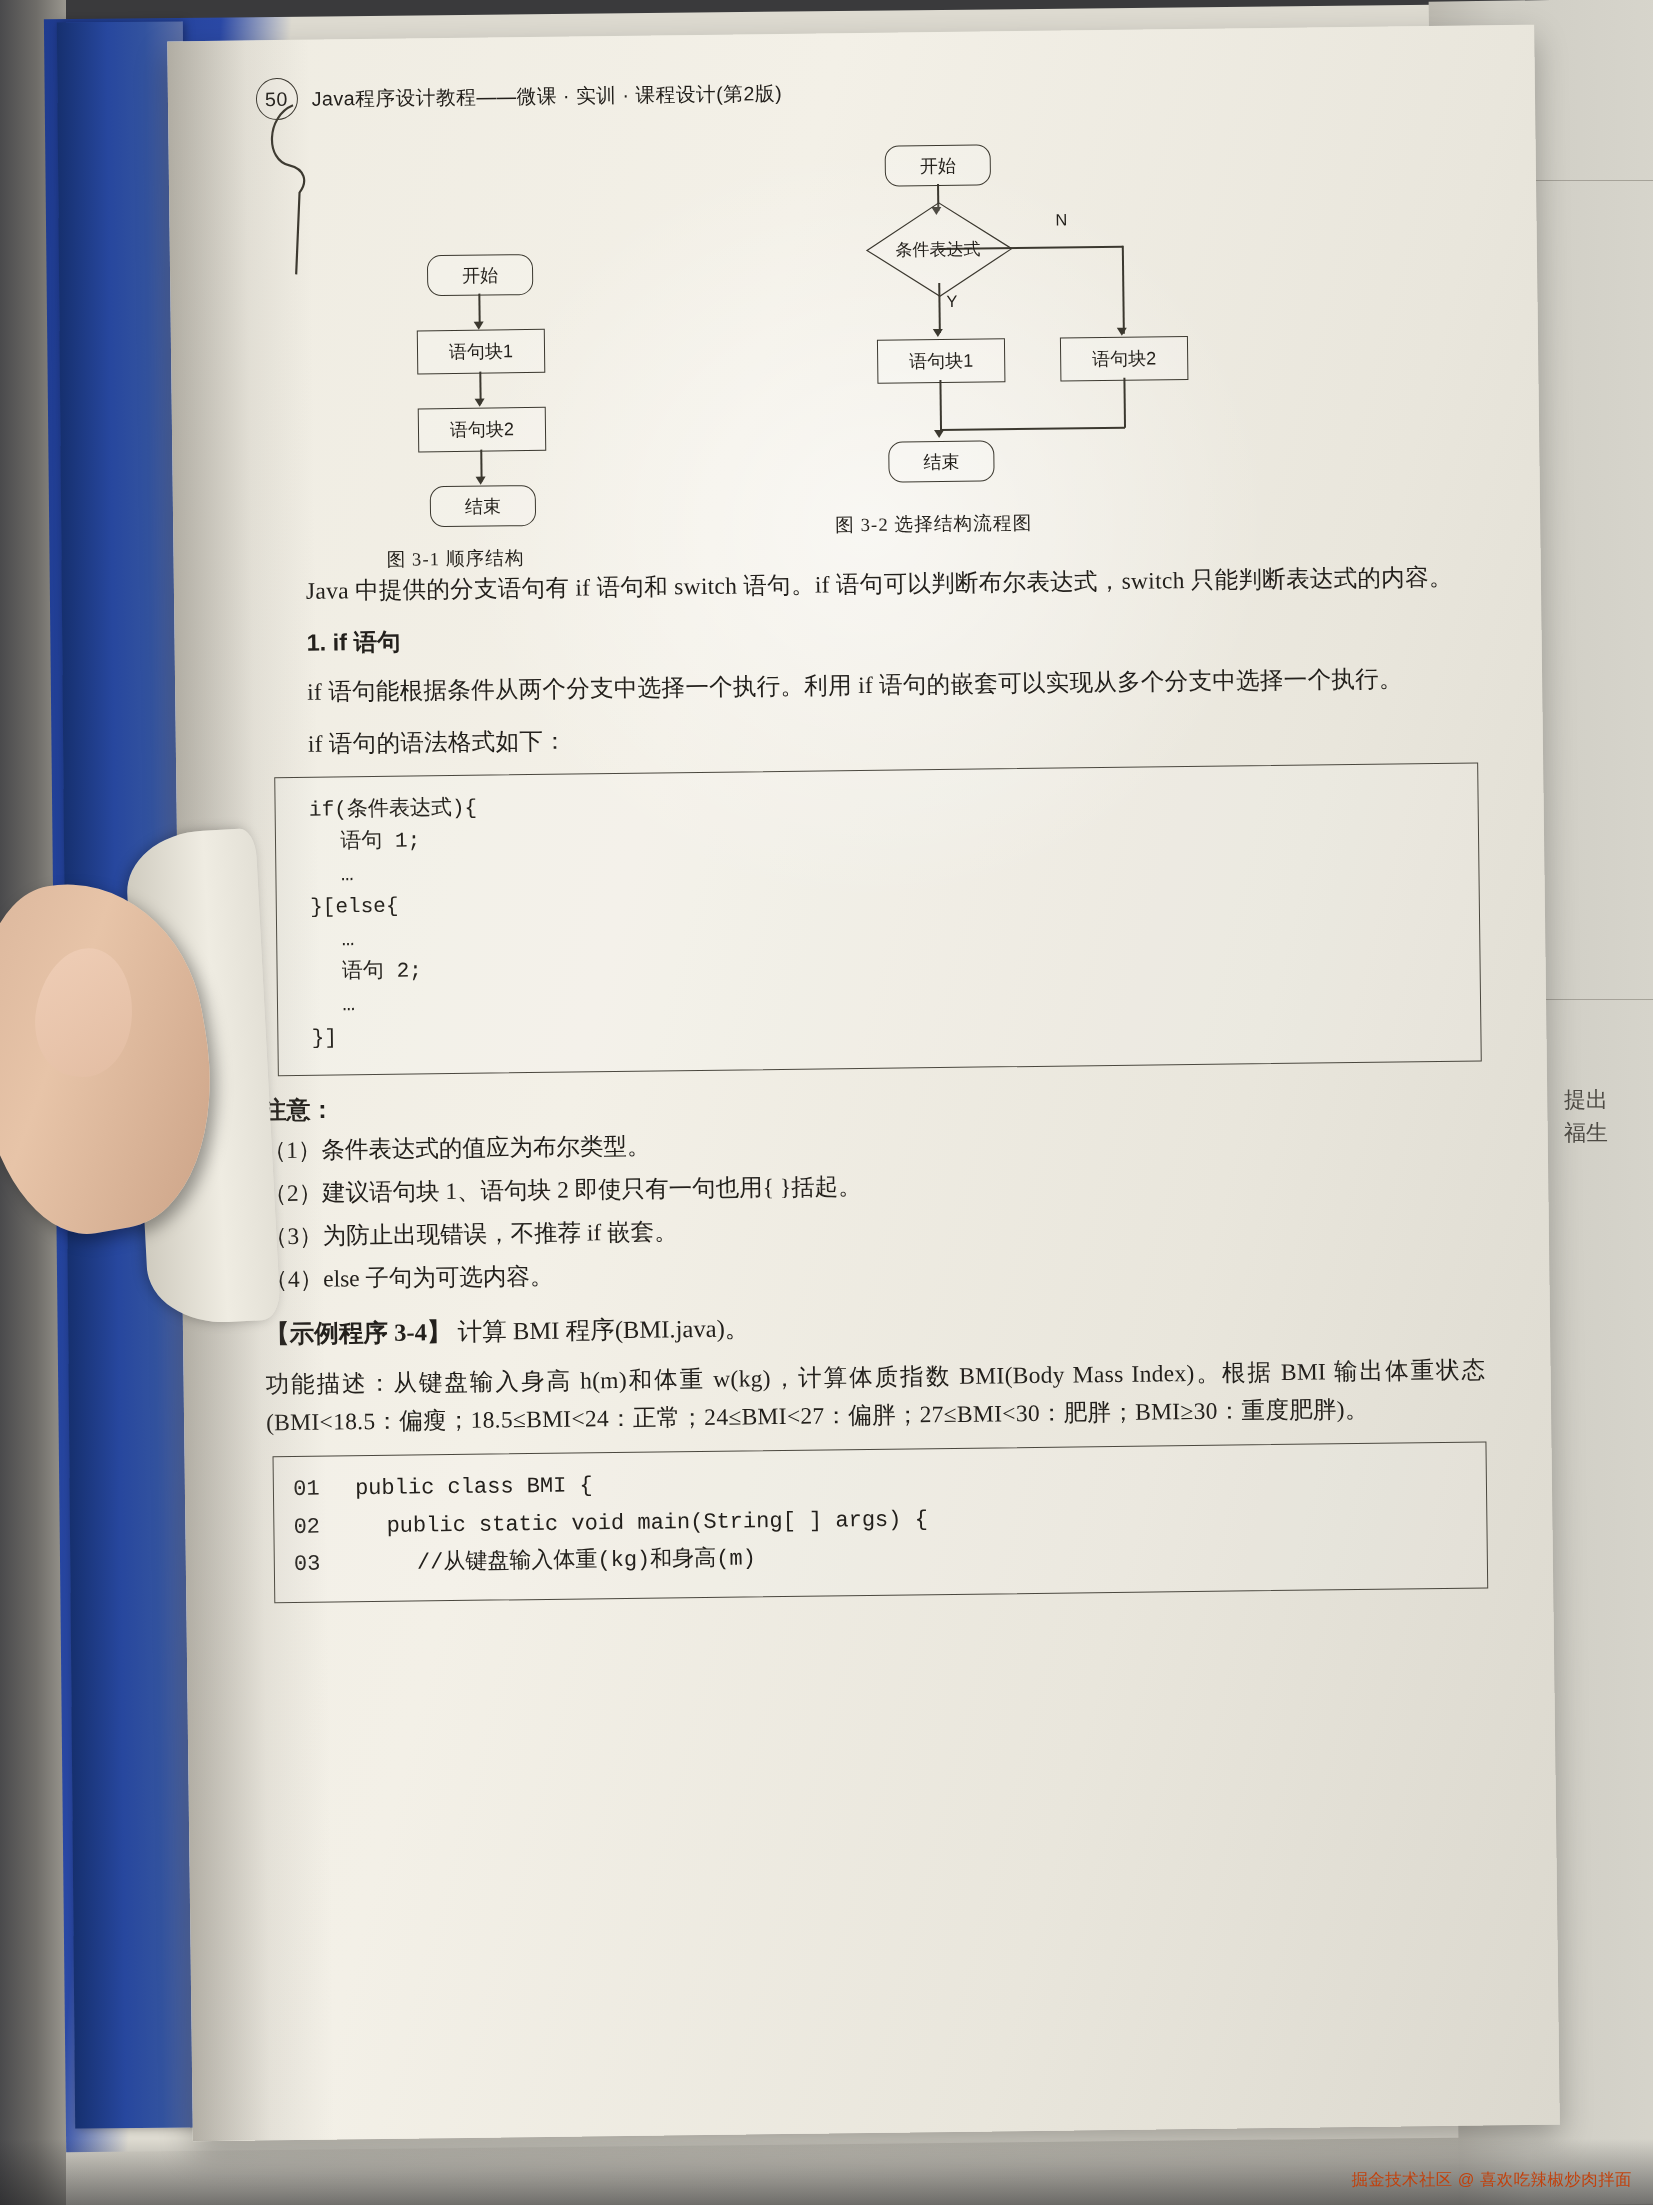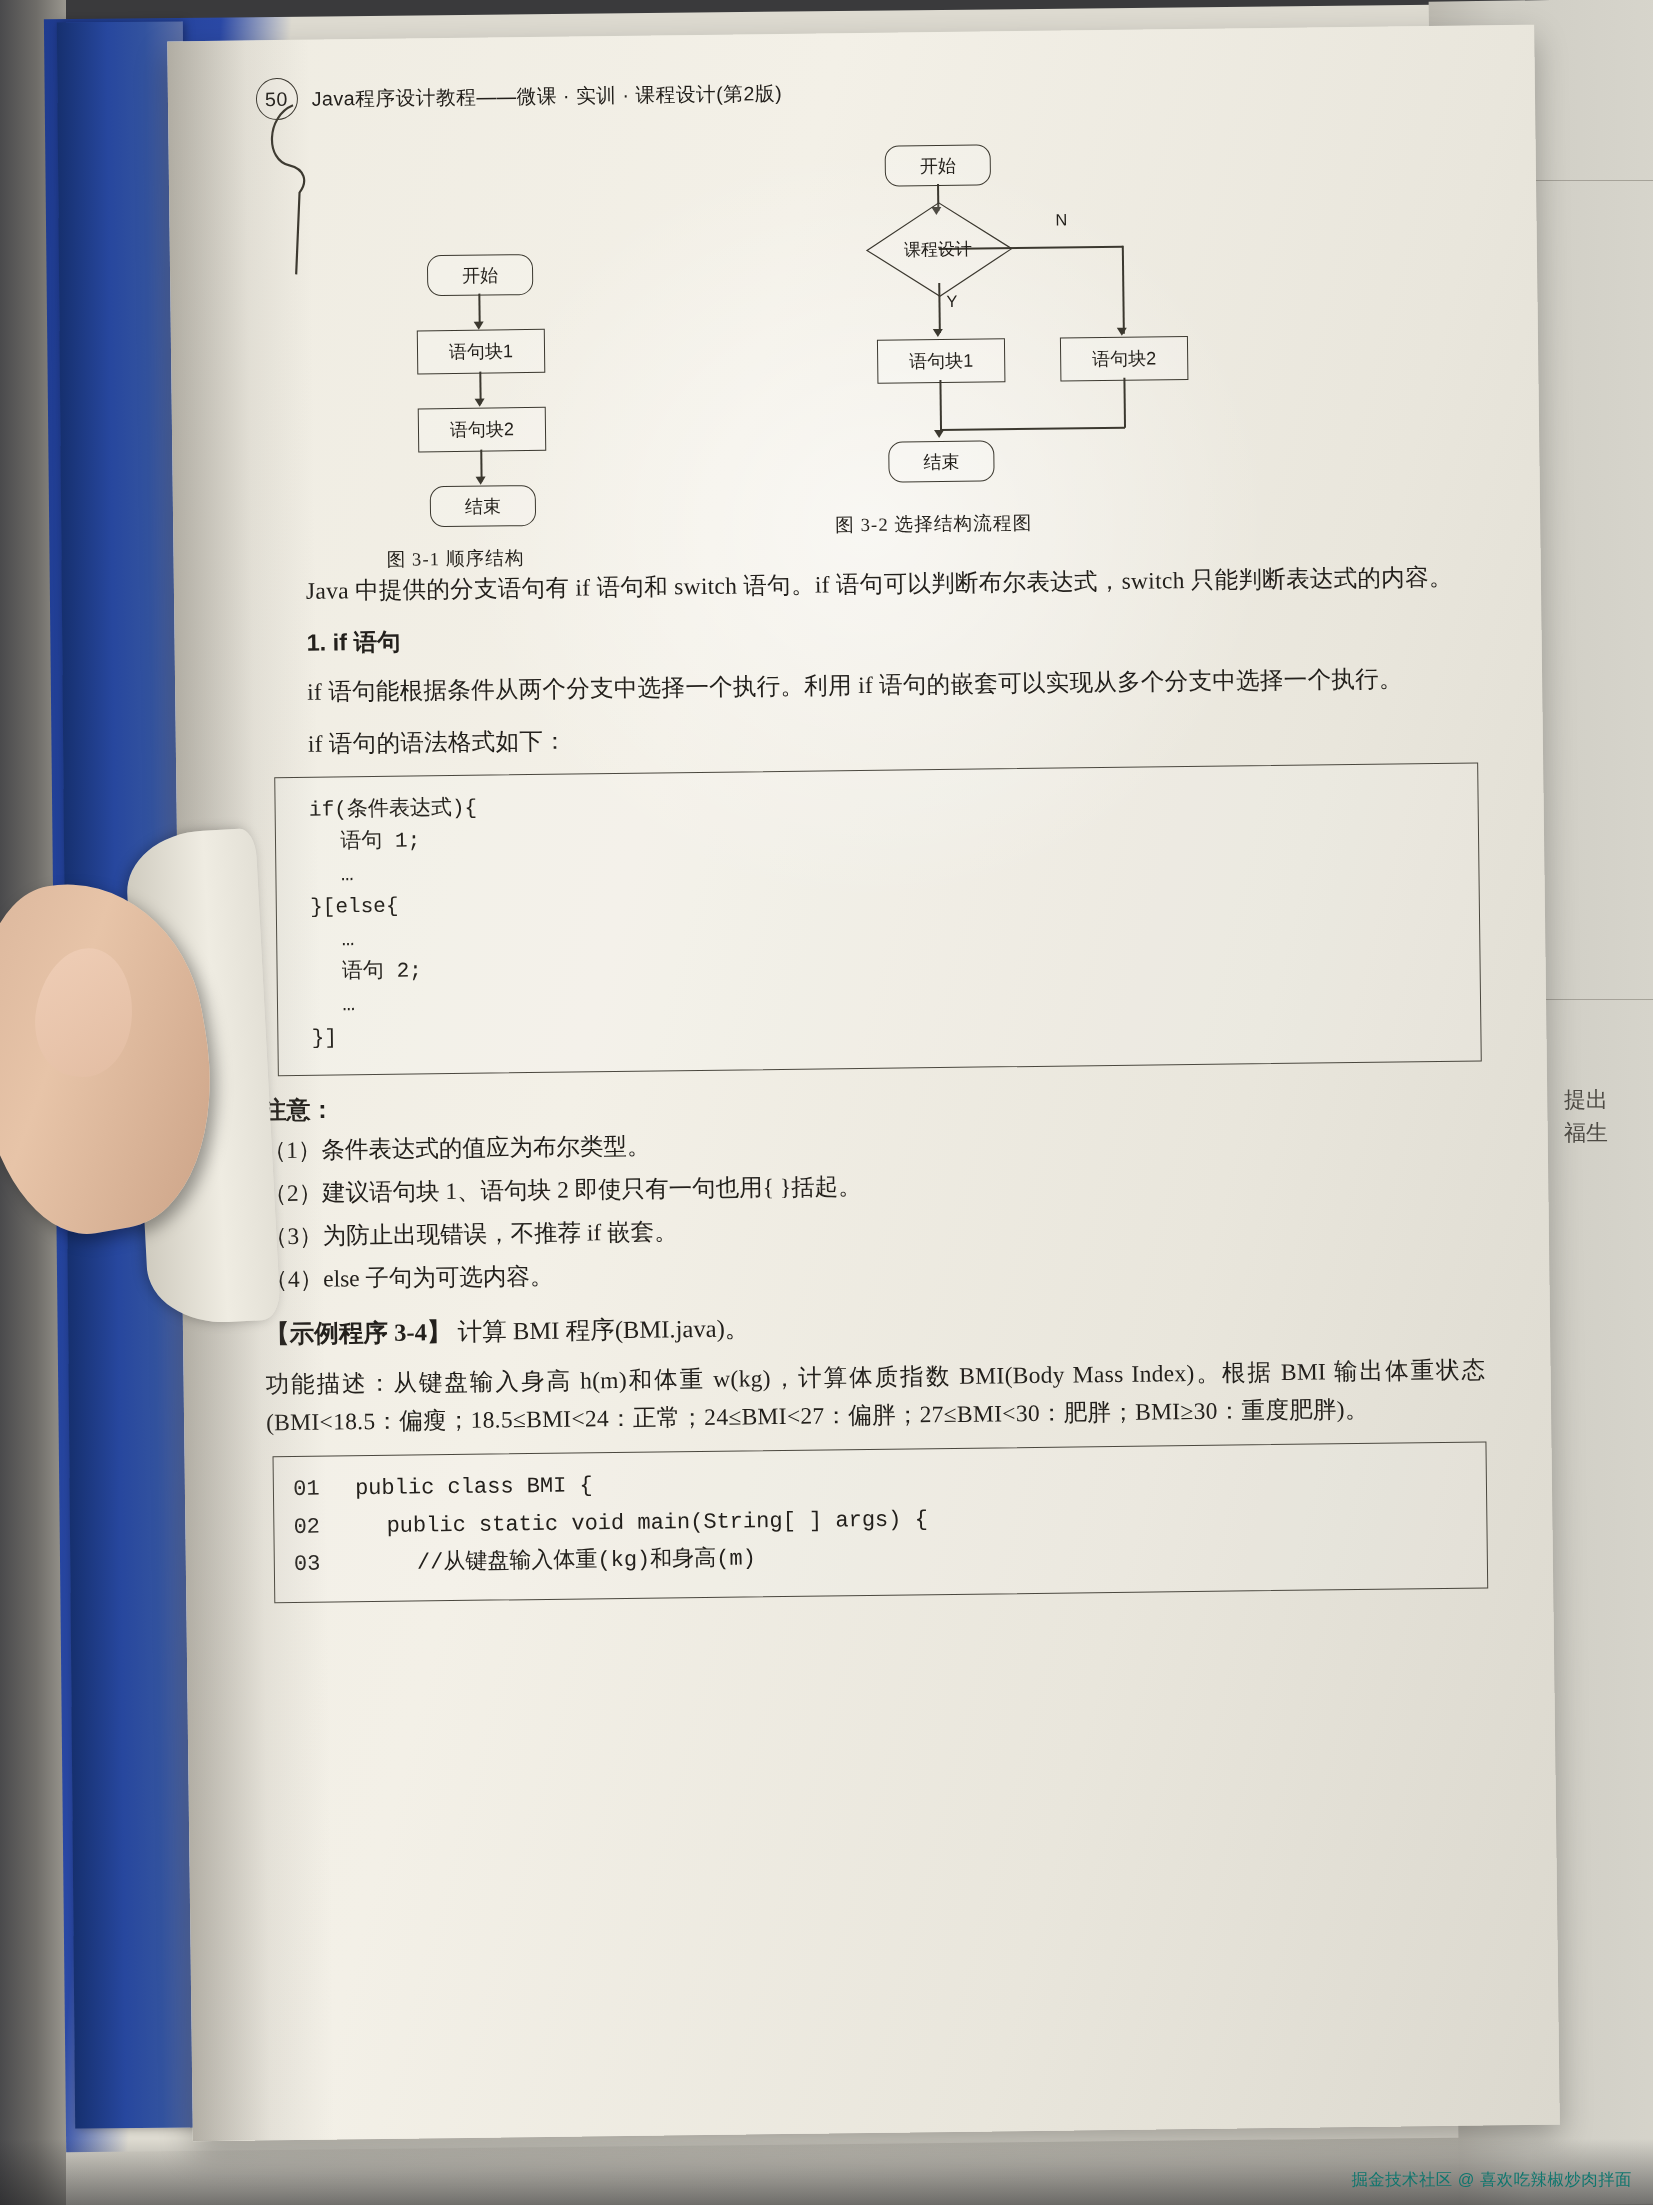--- a/index.html
+++ b/index.html
@@ -310,21 +310,21 @@
     border-radius: 60% 12% 14% 60% / 12% 6% 6% 12%;
     transform: rotate(-3deg);
     box-shadow: -3.3px 0 12px rgba(0,0,0,0.25);
   }
 
   
   .watermark {
     position: absolute;
     right: 22px;
     bottom: 14.2px;
-    color: #0f766e;
+    color: #c2410c;
     font-size: 16.4px;
     font-family: "Liberation Sans", sans-serif;
     letter-spacing: 0.5px;
   }
   .shadow-bottom {
     position: absolute;
     left: 0; bottom: 0; width: 1654px; height: 66px;
     background: linear-gradient(0deg, rgba(30,30,32,0.55), rgba(30,30,32,0));
     pointer-events: none;
   }
@@ -404,21 +404,21 @@
           <div class="fig-caption" style="left:131px; top:406px;">图 3-1    顺序结构</div>
         </div>
 
         <div>
           <div class="fc-box fc-round" style="left:634px; top:11px; width:104px; height:39px;">开始</div>
           <div class="fc-line" style="left:686px; top:50px; width:1.6px; height:27px;"></div>
           <div class="fc-arrow" style="left:680px; top:73px;"></div>
 
           <div class="fc-diamond" style="left:626px; top:82px;">
             <div class="dshape"></div>
-            <span>课程设计</span>
+            <span>条件表达式</span>
           </div>
 
           <div class="fc-label" style="left:694px; top:158px;">Y</div>
           <div class="fc-line" style="left:686px; top:149px; width:1.6px; height:50px;"></div>
           <div class="fc-arrow" style="left:680px; top:195px;"></div>
 
           <div class="fc-label" style="left:804px; top:78px;">N</div>
           <div class="fc-line" style="left:687px; top:114px; width:184px; height:1.6px;"></div>
           <div class="fc-line" style="left:870px; top:114px; width:1.6px; height:88px;"></div>
           <div class="fc-arrow" style="left:864px; top:196px;"></div>

